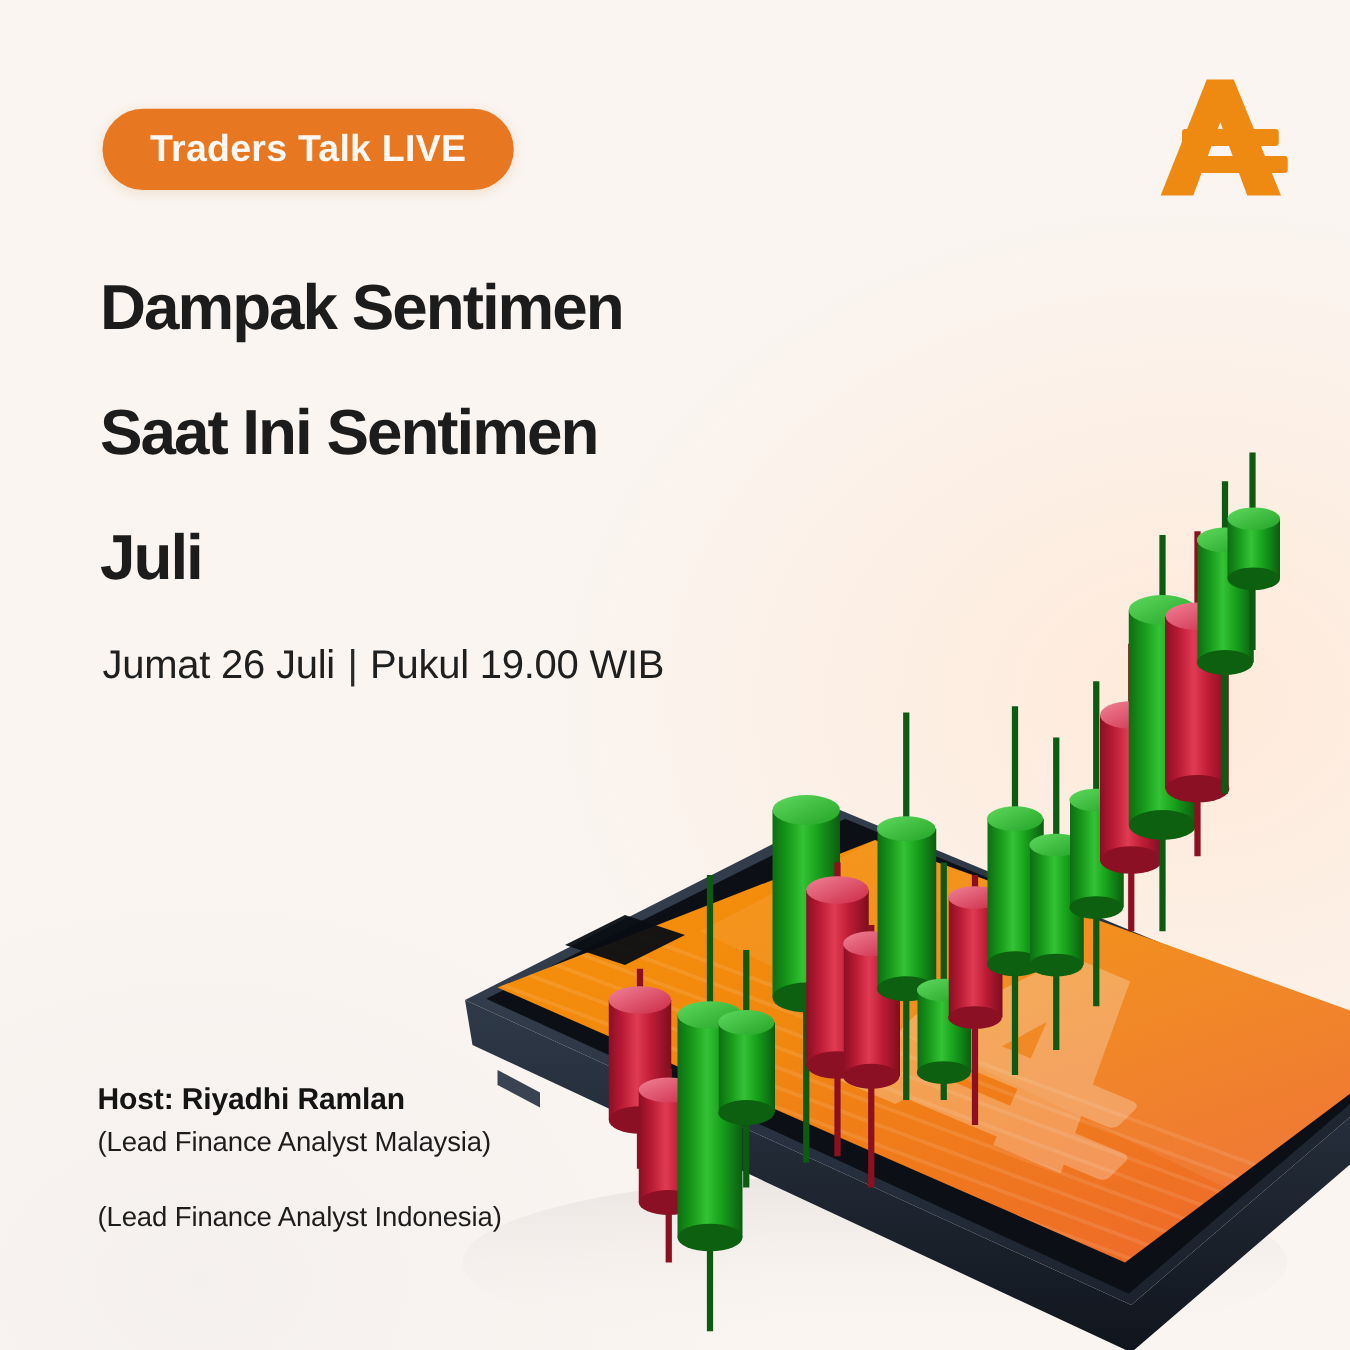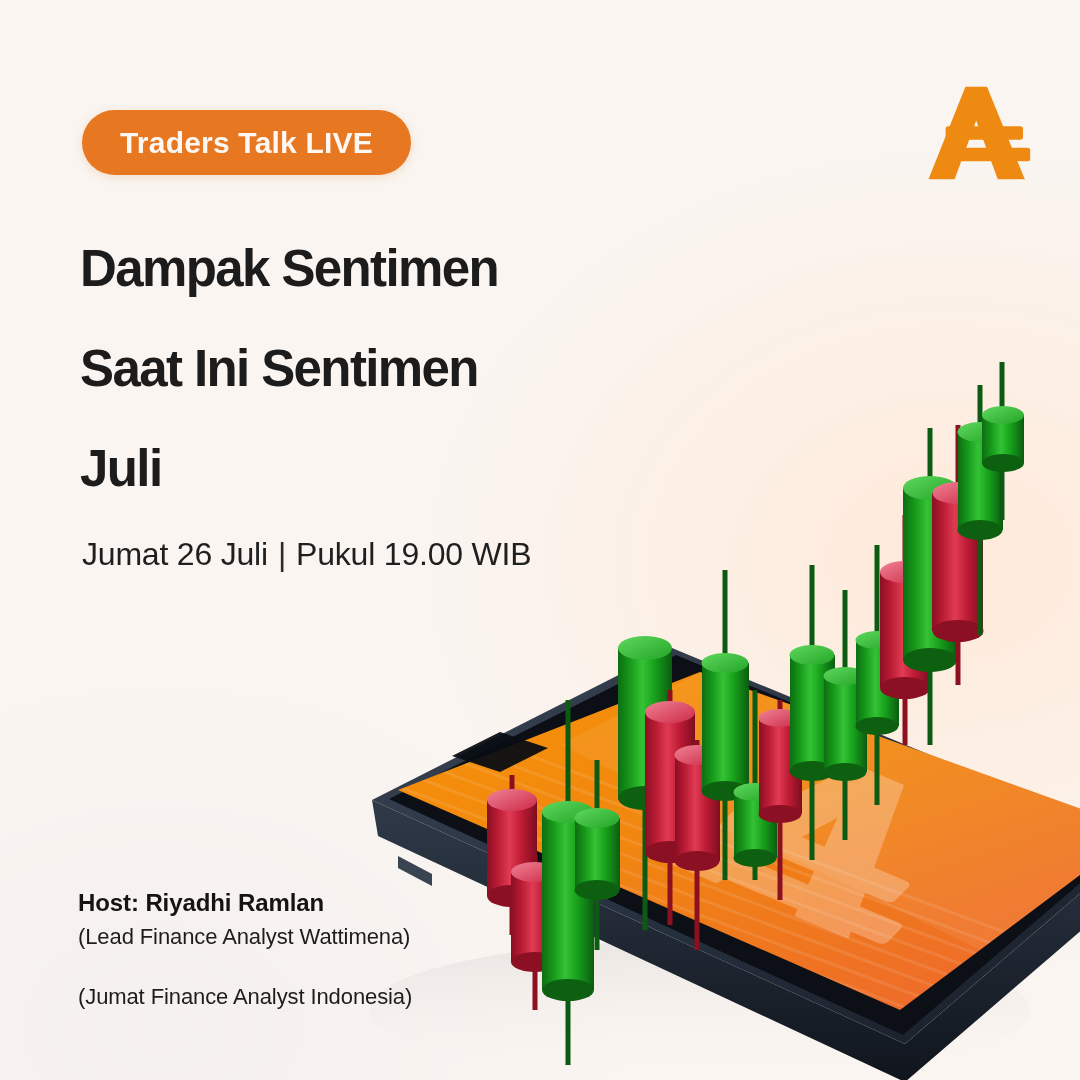--- a/index.html
+++ b/index.html
@@ -31,21 +31,20 @@
     position: absolute;
     inset: 0;
     pointer-events: none;
   }
   .artwork svg { display: block; width: 1080px; height: 1080px; }
 
   
   .content {
     position: absolute;
     inset: 0;
-    margin-top: 23px;
   }
 
   .badge {
     position: absolute;
     left: 82px;
     top: 87px;
     height: 65px;
     padding: 0 38px;
     display: flex;
     align-items: center;
@@ -371,24 +370,24 @@
       <span class="hl-line">Juli</span>
     </div>
 
     <div class="subline">
       <span>Jumat 26 Juli</span><span class="sep">|</span><span>Pukul 19.00 WIB</span>
     </div>
 
     <div class="credits">
       <div class="credit-block">
         <div class="credit-name">Host: Riyadhi Ramlan</div>
-        <div class="credit-role">(Lead Finance Analyst Wattimena)</div>
+        <div class="credit-role">(Lead Finance Analyst Malaysia)</div>
       </div>
       <div class="credit-block">
-        <div class="credit-role">(Jumat Finance Analyst Indonesia)</div>
+        <div class="credit-role">(Lead Finance Analyst Indonesia)</div>
       </div>
     </div>
 
     <div class="brand-logo">
       <svg viewBox="0 0 120 115" xmlns="http://www.w3.org/2000/svg">
         <g fill="#ee8a12">
           <path d="M 46 6 L 70 6 L 112 109 L 82 109 L 58 44 L 34 109 L 5 109 Z"></path>
           <rect x="24" y="50" width="86" height="15" rx="3"></rect>
           <rect x="30" y="74" width="88" height="15" rx="3"></rect>
         </g>

